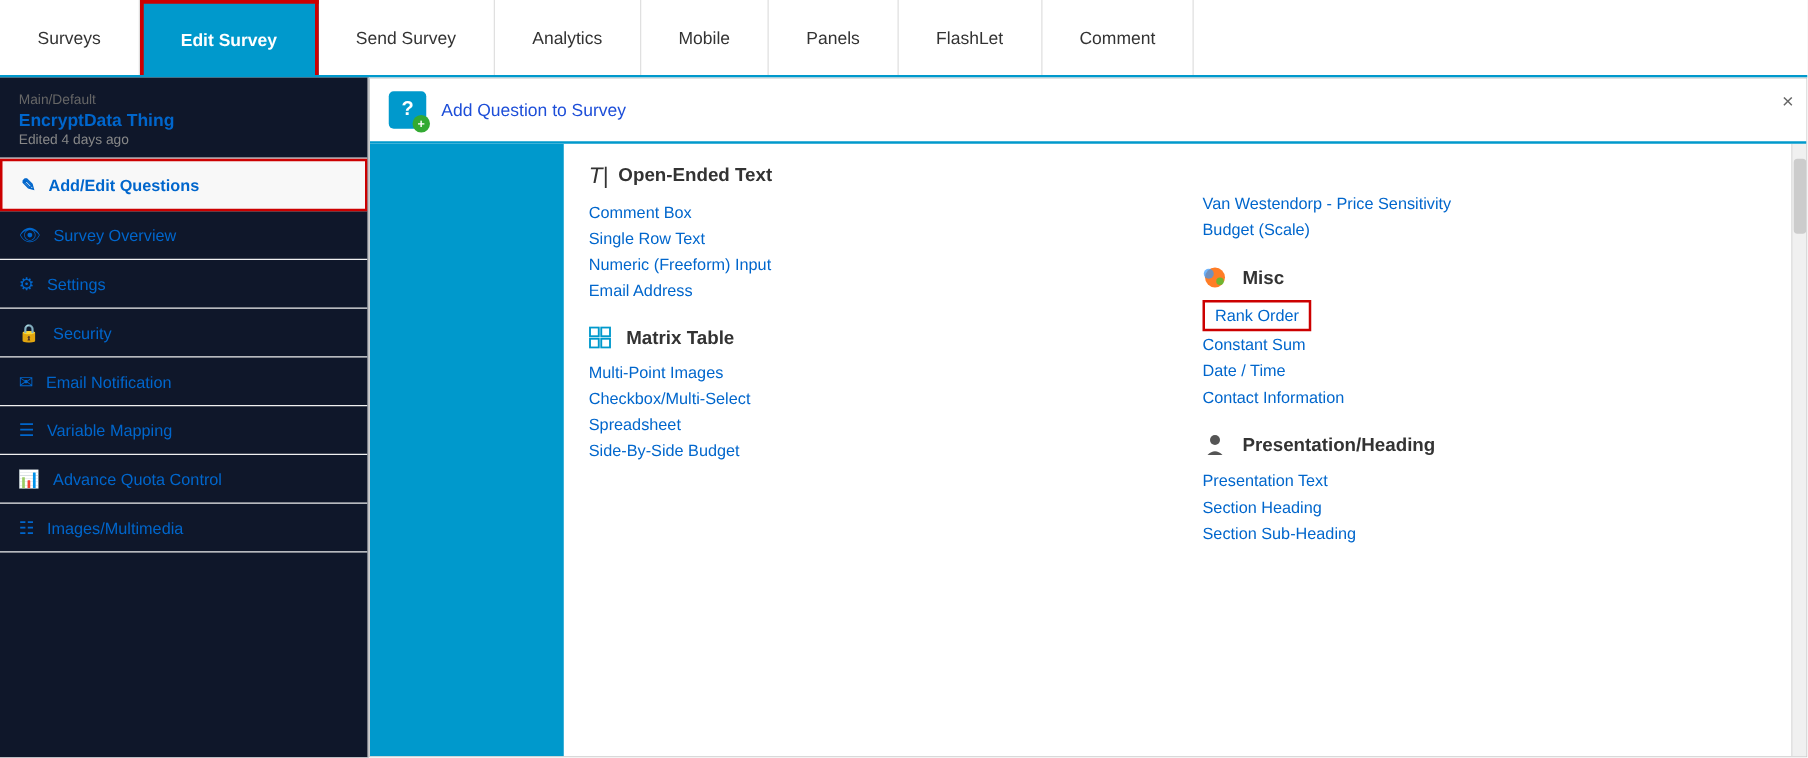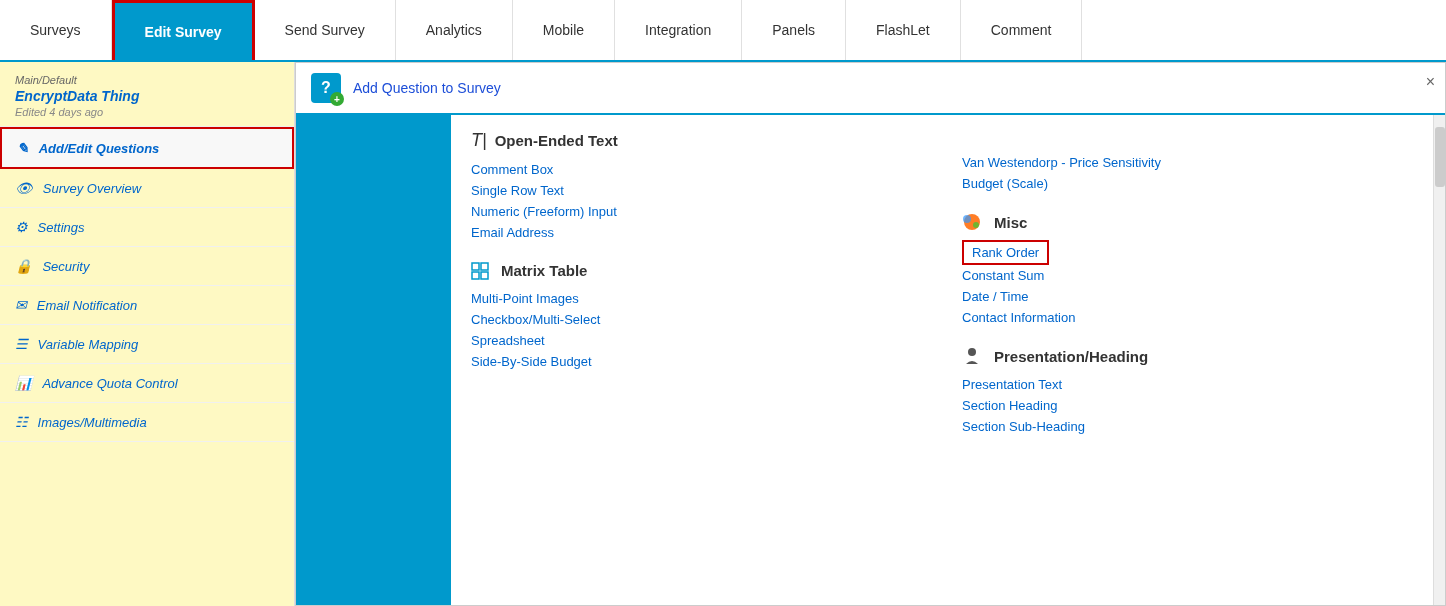--- a/index.html
+++ b/index.html
@@ -34,25 +34,24 @@
 
     
     .main-layout {
       display: flex;
       height: calc(606px - 62px);
     }
 
     
     .sidebar {
       width: 295px;
-      background: #fef9c3;
+      background: #0f172a;
       border-right: 1px solid #ddd;
       flex-shrink: 0;
       overflow-y: auto;
-      font-style: italic;
     }
     .sidebar-header {
       padding: 12px 15px 8px;
       border-bottom: 1px solid #eee;
     }
     .sidebar-header .breadcrumb {
       font-size: 11px;
       color: #666;
     }
     .sidebar-header .survey-name {
@@ -243,23 +242,20 @@
     <span>Edit Survey</span>
   </div>
   <div class="top-nav-item">
     <span>Send Survey</span>
   </div>
   <div class="top-nav-item">
     <span>Analytics</span>
   </div>
   <div class="top-nav-item">
     <span>Mobile</span>
-  </div>
-  <div class="top-nav-item">
-    <span>Integration</span>
   </div>
   <div class="top-nav-item">
     <span>Panels</span>
   </div>
   <div class="top-nav-item">
     <span>FlashLet</span>
   </div>
   <div class="top-nav-item">
     <span>Comment</span>
   </div>

